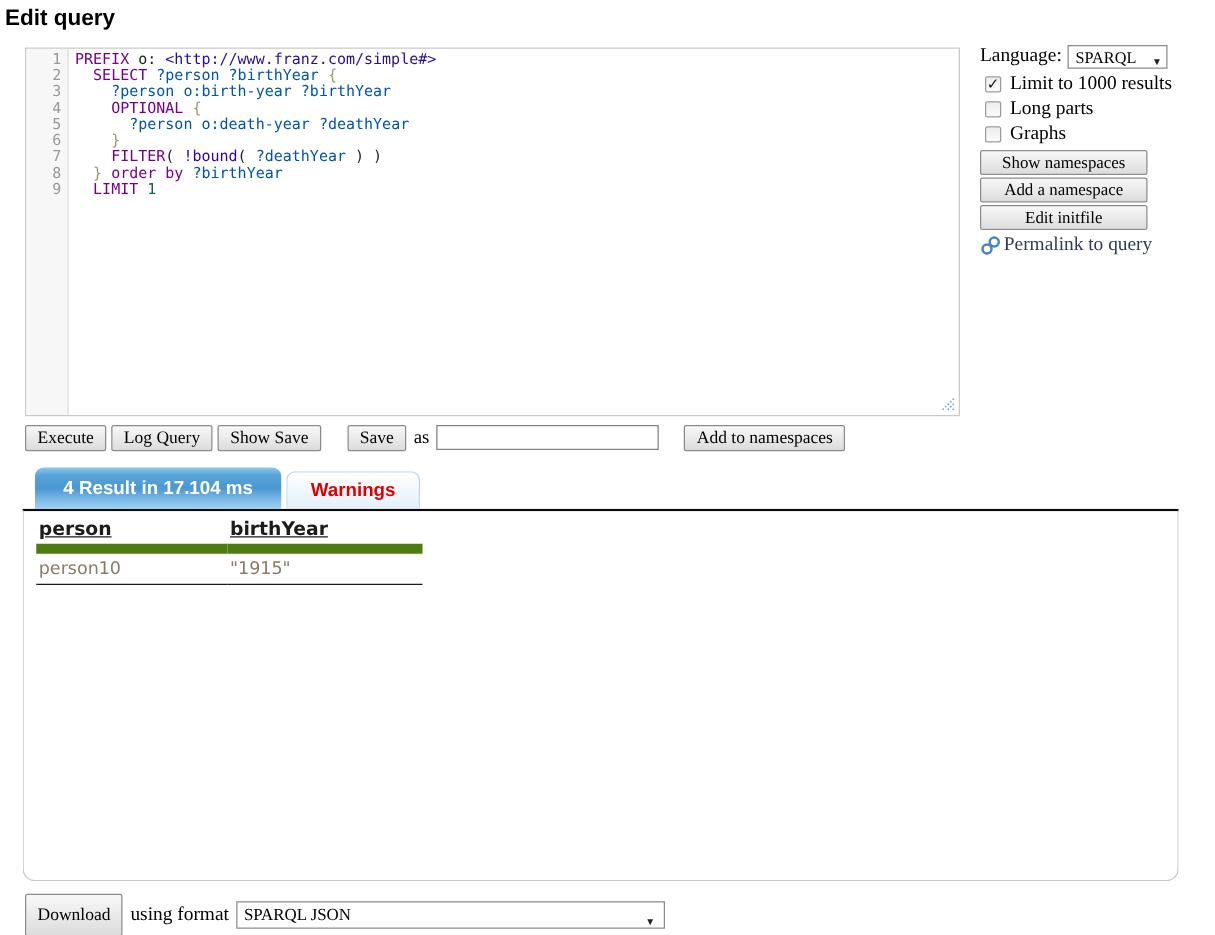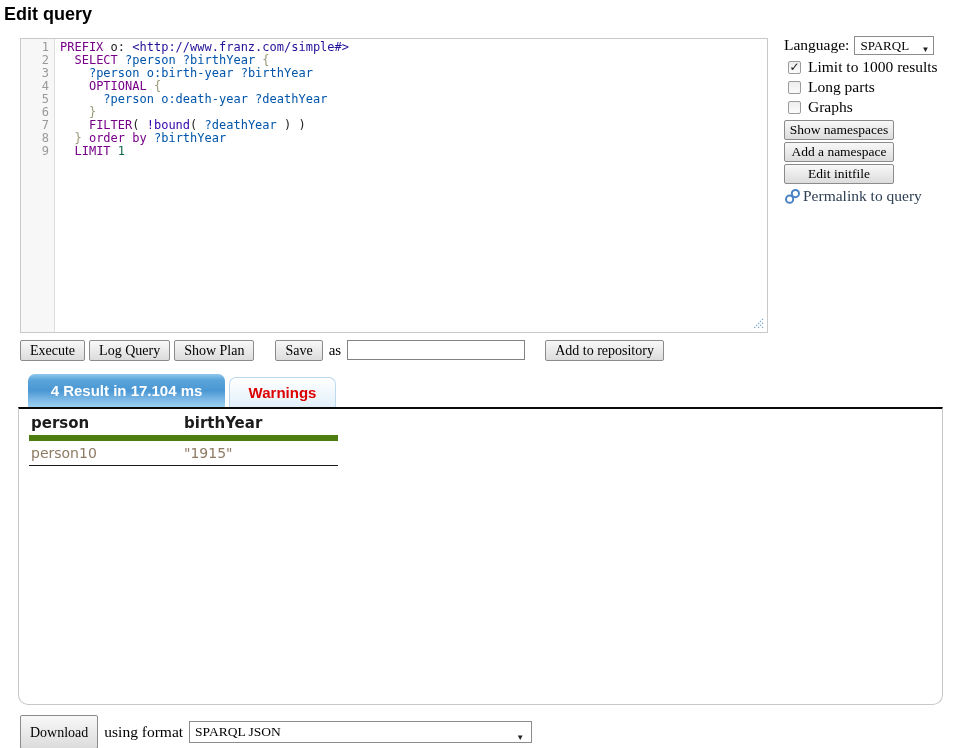--- a/index.html
+++ b/index.html
@@ -62,21 +62,21 @@
   .selectbox .arrow { position:absolute; right:4px; top:4px; font-size:8px; color:#222; }
   .lang-select { width:80px; }
   .checkrow { display:flex; align-items:center; height:20px; }
   .cb {
     width:13px; height:13px; border:1px solid #9b9b9b; border-radius:2px;
     background:linear-gradient(#ededed,#fbfbfb); margin:0 7px 0 4px;
     font-size:12px; line-height:11px; text-align:center; color:#111; font-family:"DejaVu Sans",sans-serif;
   }
   .cblabel { font-size:15.5px; }
   .sidebar-buttons { margin-top:3px; }
-  .side-btn { display:block; width:110px; height:20px; margin-bottom:2px; font-size:13.5px; padding:0; line-height:18px; }
+  .side-btn { display:block; width:134px; height:20px; margin-bottom:2px; font-size:13.5px; padding:0; line-height:18px; }
   .permalink { display:flex; align-items:center; margin-top:3px; cursor:pointer; }
   .permalink-text { font-size:15.5px; color:#2e3e52; margin-left:2px; }
   
   .tabs { position:absolute; left:28px; top:374px; display:flex; align-items:flex-end; }
   .tab-active {
     width:197px; height:33px; border-radius:7px 7px 0 0;
     background:linear-gradient(180deg,#8ec8ee 0%,#5aa4da 18%,var(--tab_blue,#4a97d3) 50%,#7db9e6 78%,#9bd2f3 100%);
     color:#fff; font-family:"Liberation Sans", sans-serif; font-weight:bold; font-size:15px;
     text-align:center; line-height:33px; cursor:pointer;
   }
@@ -89,21 +89,21 @@
   }
   
   .panel {
     position:absolute; left:18px; top:407px; width:925px; height:298px;
     border-top:2px solid #0a0a0a; border-left:1px solid #c8c8c8; border-right:1px solid #c8c8c8; border-bottom:1px solid #c8c8c8;
     border-radius:0 0 10px 10px; background:#fff;
   }
   .results-table { border-collapse:collapse; margin:2px 0 0 10px; }
   .results-table th {
     font-family:"DejaVu Sans", sans-serif; font-weight:bold; font-size:15px; color:#1c1c1c;
-    text-align:left; padding:3px 4px 3px 2px; border-bottom:6px solid #4d7c0f;
+    text-align:left; padding:3px 4px 3px 2px; border-bottom:8px solid #4d7c0f;text-decoration:underline;
   }
   .results-table th:first-child { width:153px; }
   .results-table th:last-child { width:156px; }
   .results-table td {
     font-family:"DejaVu Sans", sans-serif; font-size:14px; color:var(--result_text,#8d7a62);
     padding:4px 4px 4px 2px; border-bottom:1px solid #1a1a1a;
   }
   
   .download-row { position:absolute; left:20px; top:715px; display:flex; align-items:center; }
   .download-btn { height:34px; font-size:14px; }
@@ -142,27 +142,27 @@
   <svg class="resize-handle" viewBox="0 0 12 12">
     <path d="M11 2 L2 11 M11 6 L6 11 M11 10 L10 11" stroke="#7ba7cc" stroke-width="1.4" stroke-dasharray="1.2,1.6" fill="none"></path>
   </svg>
 </div>
 
 <div class="actions-row">
   <button class="btn">Execute</button>
     <span class="gap-s"></span>
   <button class="btn">Log Query</button>
     <span class="gap-s"></span>
-  <button class="btn">Show Plan</button>
+  <button class="btn">Show Save</button>
     <span class="gap-m"></span>
   <button class="btn">Save</button>
   <span class="as-label">as</span>
   <input class="save-as-input" value="" style="">
     <span class="gap-l"></span>
-  <button class="btn">Add to repository</button>
+  <button class="btn">Add to namespaces</button>
 </div>
 
 <div class="sidebar">
   <div class="lang-row">
     <span class="lang-label">Language:</span>
     <div class="selectbox lang-select">
       <span>SPARQL</span>
       <span class="arrow">▼</span>
     </div>
   </div>

